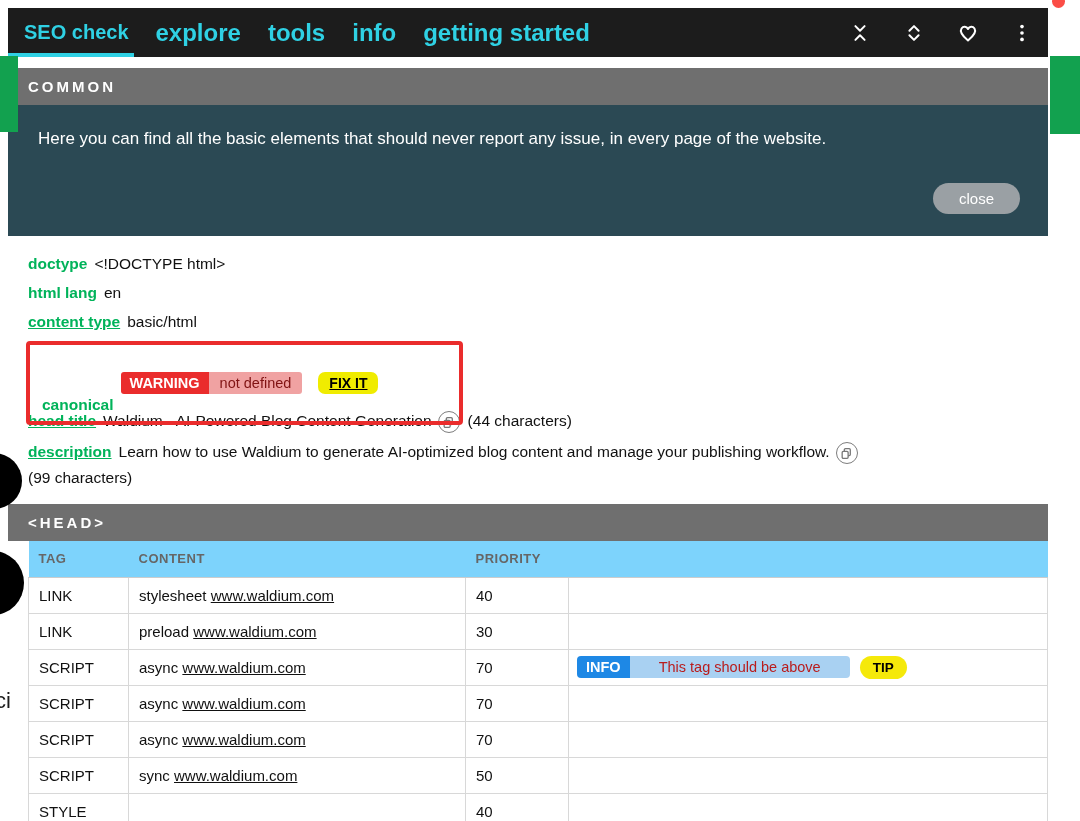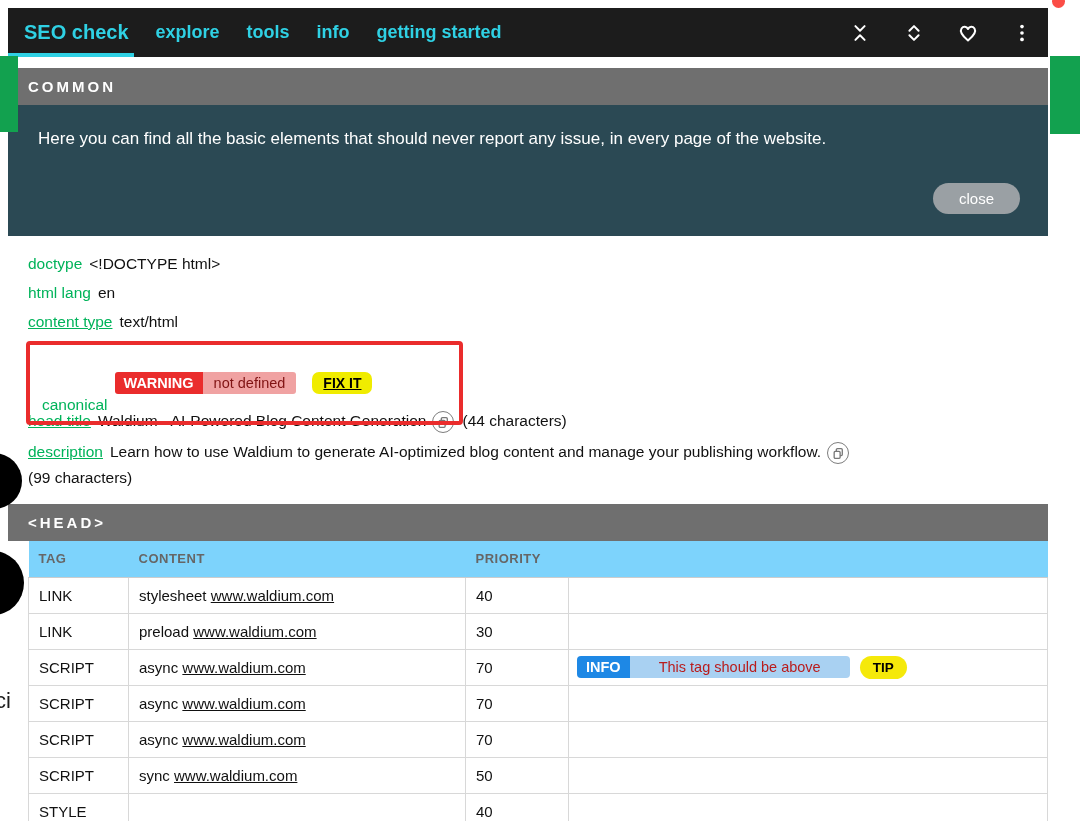--- a/index.html
+++ b/index.html
@@ -17,38 +17,38 @@
       font-size:16px; border:none; border-radius:7px; z-index:1; display:flex; justify-content:center; padding-top:7px;
       font-family:"Liberation Sans", sans-serif; }
   .bg-book-demo { position:absolute; left:370px; top:797px; width:126px; height:44px; background:#fff; color:#111;
       font-size:16px; border:1.5px solid #9a9a9a; border-radius:7px; z-index:1; display:flex; justify-content:center; padding-top:7px;
       font-family:"Liberation Sans", sans-serif; }
 
   
   .panel { position:absolute; left:8px; top:8px; width:1040px; z-index:2; }
 
   .tabbar { height:49px; background:var(--topbar-dark,#1c1c1c); display:flex; align-items:center; padding:0 14px 0 16px; position:relative; }
-  .tab { color:var(--accent-cyan,#2fd1e4); font-weight:bold; font-size:18px; margin-right:27px; cursor:pointer; white-space:nowrap; }
+  .tab { color:var(--accent-cyan,#2fd1e4); font-weight:bold; font-size:24px; margin-right:27px; cursor:pointer; white-space:nowrap; }
   .tab.active { font-size:20px; }
   .tab-underline { position:absolute; left:0; bottom:0; width:126px; height:4px; background:var(--accent-cyan,#2fd1e4); }
   .topbar-icons { margin-left:auto; display:flex; align-items:center; gap:30px; }
   .icon-btn { width:24px; height:24px; display:flex; align-items:center; justify-content:center; cursor:pointer; }
 
   .gap { height:11px; }
 
   .section-bar { height:37px; background:var(--bar-gray,#6f6f6f); color:#fff; font-size:15px; font-weight:bold;
       letter-spacing:3px; display:flex; align-items:center; padding-left:20px; }
 
   .info-box { height:131px; background:var(--infobox-teal,#2b4954); position:relative; padding:24px 30px 0 30px; color:#fff; font-size:17px; }
   .close-btn { position:absolute; right:28px; bottom:22px; background:#9aa0a4; color:#fff; font-size:15px; border:none;
       border-radius:17px; padding:7px 26px; cursor:pointer; font-family:"Liberation Sans", sans-serif; }
 
   .meta { background:#fff; padding:18px 20px 16px 20px; font-size:15.5px; color:#111; }
   .meta-row { margin-bottom:9px; line-height:20px; }
-  .mlabel { color:var(--label-green,#00b35a); font-weight:normal; margin-right:7px;margin-top:44px; }
+  .mlabel { color:var(--label-green,#00b35a); font-weight:bold; margin-right:7px;margin-top:44px; }
   .mlabel.u { text-decoration:underline; }
   .mvalue { color:#111; }
   .chars { color:#111; margin-left:2px; }
   .chars-line { line-height:20px; margin-top:4px; }
 
   .canonical-box { border:4px solid var(--warning-red,#ea2c2c); border-radius:4px; width:437px; margin:2px 0 -14px -2px;
       padding:7px 12px; display:flex; align-items:center; position:relative; z-index:2; background:transparent; }
   .warn-pill { display:inline-flex; border-radius:3px; overflow:hidden; font-size:14.5px; margin-right:16px; }
   .warn-badge { background:var(--warning-red,#ea2c2c); color:#fff; font-weight:bold; padding:3px 9px; }
   .warn-val { background:var(--warning-red-light,#f0a2a2); color:var(--warning-red-dark,#801313); padding:3px 11px; }
@@ -132,21 +132,21 @@
     </div>
 
     <div class="meta">
       <div class="meta-row">
         <span class="mlabel">doctype</span><span class="mvalue">&lt;!DOCTYPE html&gt;</span>
       </div>
       <div class="meta-row">
         <span class="mlabel">html lang</span><span class="mvalue">en</span>
       </div>
       <div class="meta-row">
-        <span class="mlabel u">content type</span><span class="mvalue">text/html</span>
+        <span class="mlabel u">content type</span><span class="mvalue">basic/html</span>
       </div>
 
       <div class="canonical-box">
         <span class="mlabel">canonical</span>
         <span class="warn-pill">
           <span class="warn-badge">WARNING</span>
             <span class="warn-val">not defined</span>
         </span>
         <a class="fixit">FIX IT</a>
       </div>

